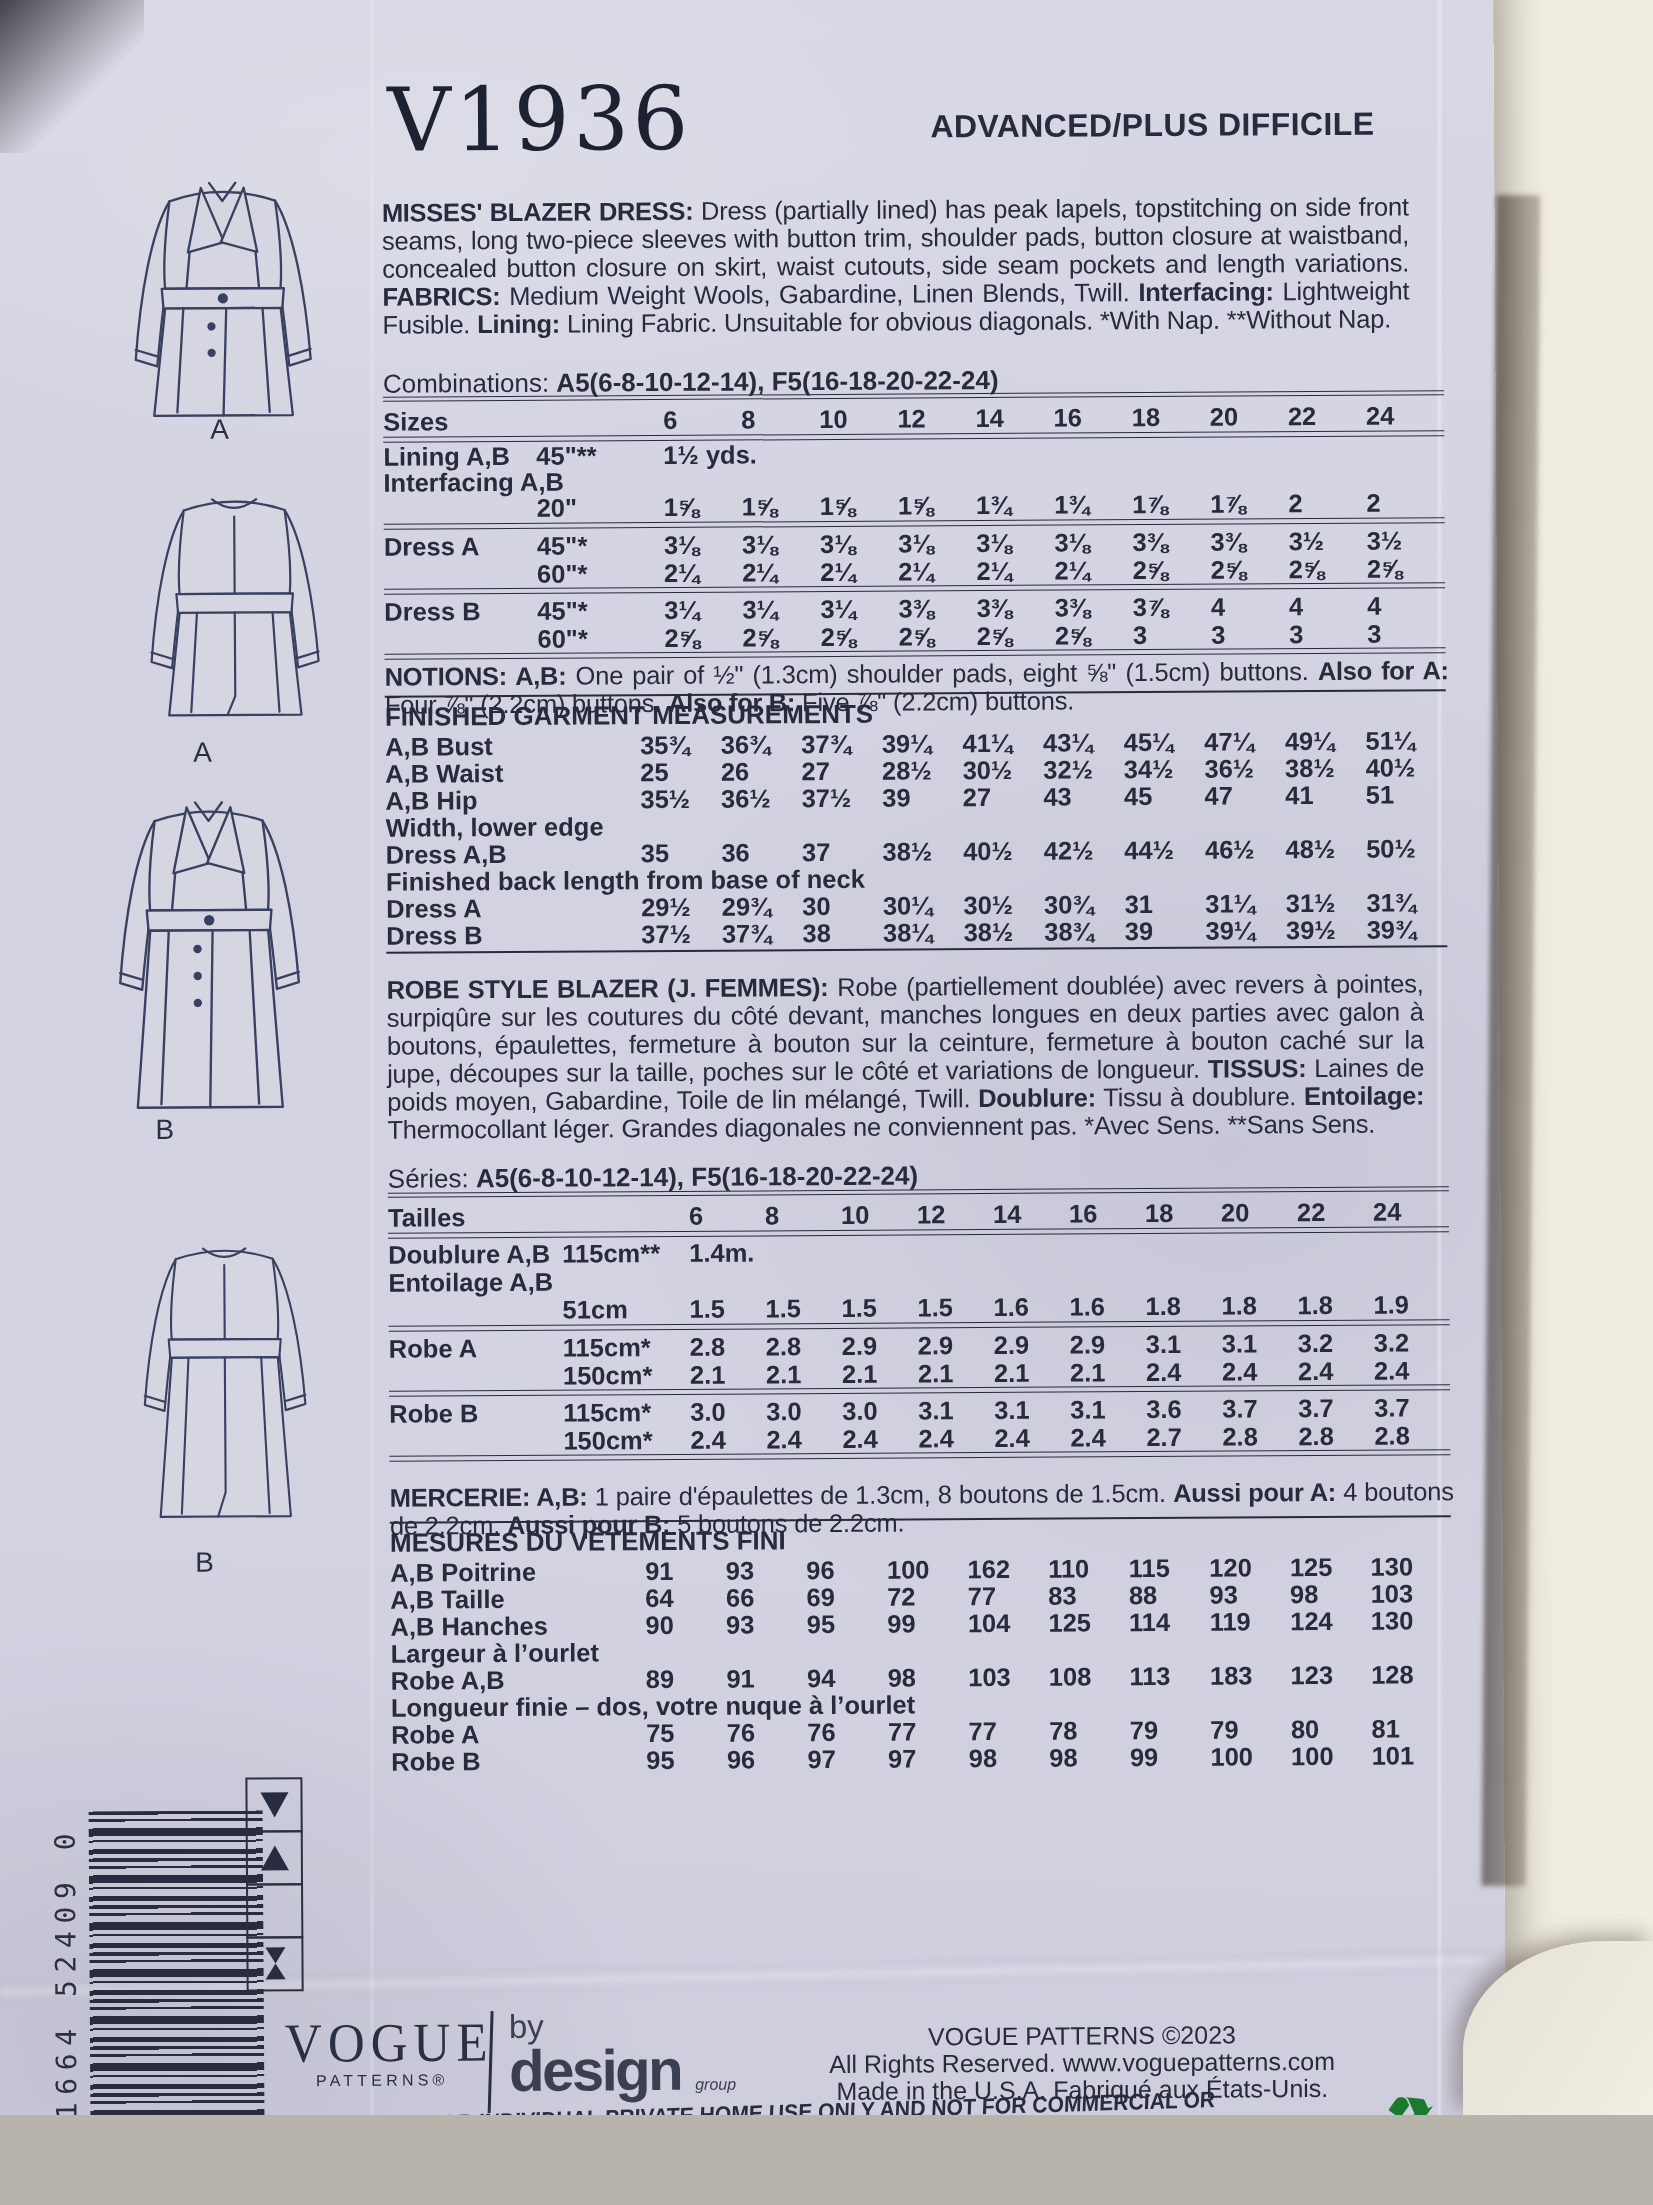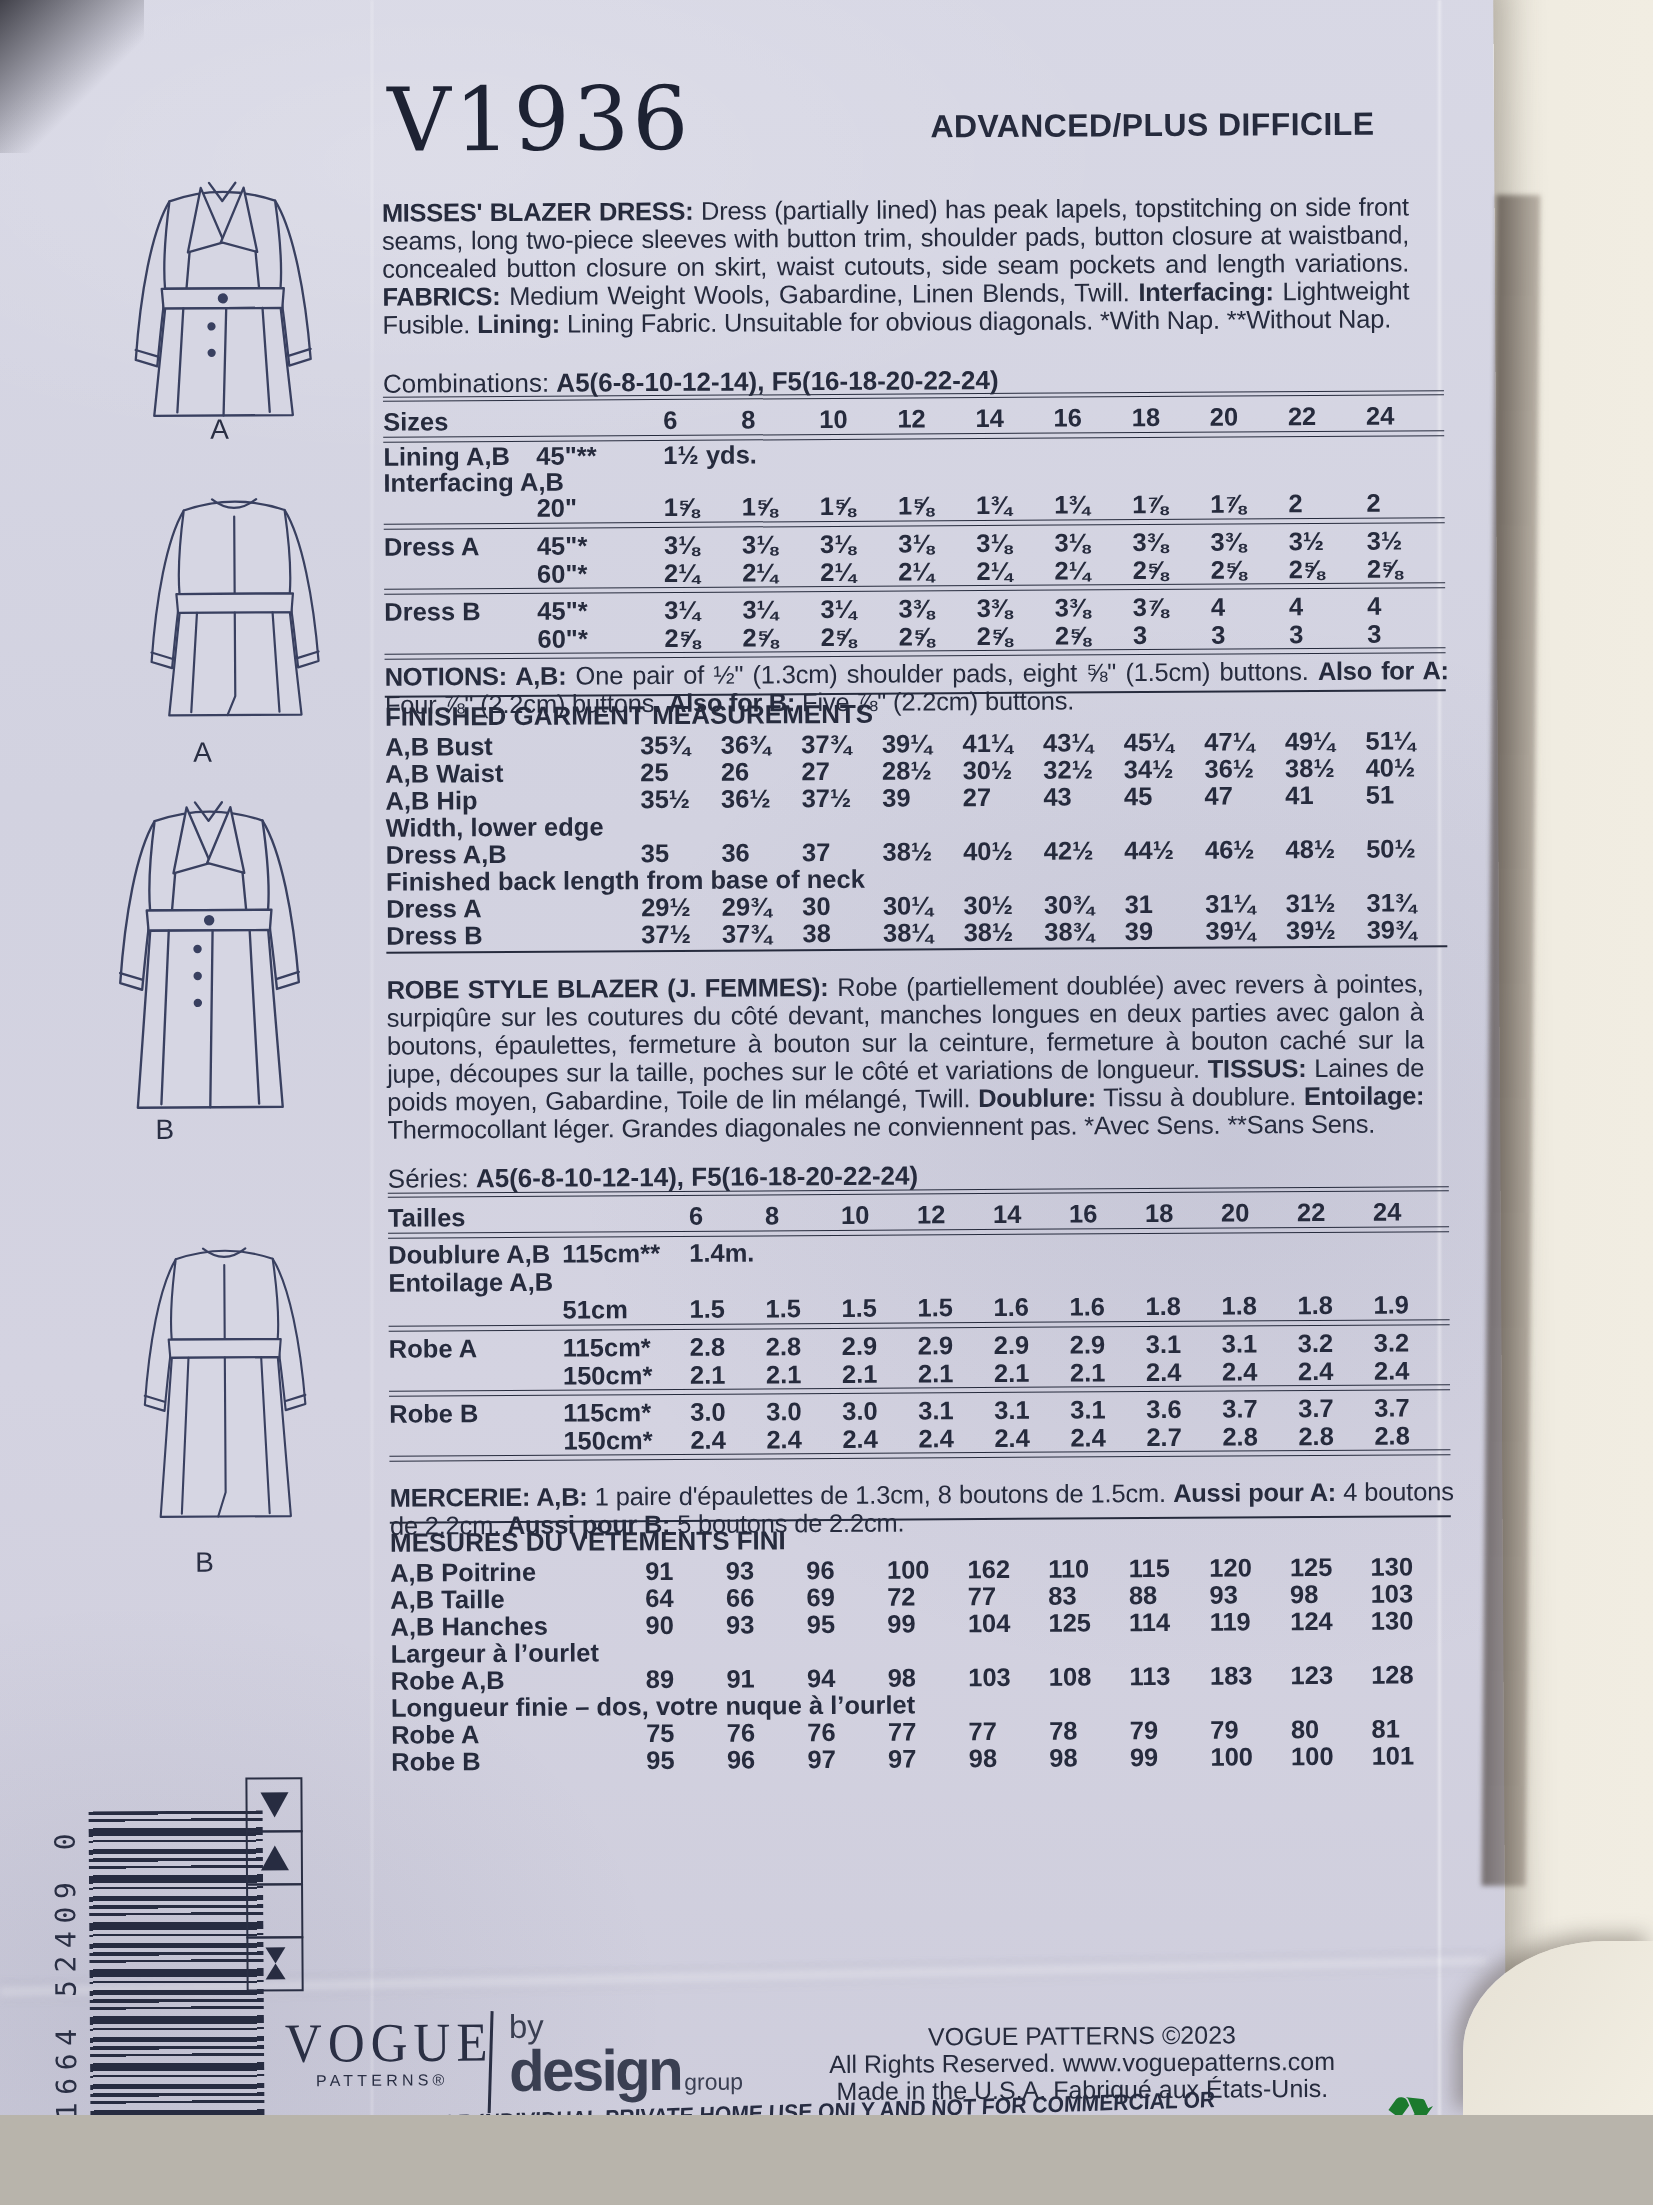--- a/index.html
+++ b/index.html
@@ -96,21 +96,21 @@
   
   .vogue-wrap{position:absolute;left:279px;top:2011px;width:194px;text-align:center;}
   .vogue-word{font-family:"Liberation Serif",serif;font-size:51px;letter-spacing:6px;
     transform:scaleY(1.08);color:#2a2f44;}
   .vogue-sub{font-size:16px;letter-spacing:4.2px;margin-top:0px;color:#2a2f44;}
   .logo-divider{position:absolute;left:483px;top:2009px;width:2.5px;height:102px;
     background:#2a2f44;transform:rotate(2deg);}
   .bydesign{position:absolute;left:503px;top:2006px;color:#3a3f52;}
   .by{font-size:33px;}
   .design{font-size:58px;font-weight:bold;letter-spacing:-2.5px;line-height:49px;}
-  .group{font-size:23px;margin-left:3px;}
+  .group{font-size:16px;margin-left:14px;font-style:italic;}
   .copyright{position:absolute;left:809px;top:2024px;width:534px;text-align:center;
     font-size:25px;line-height:27px;}
   .banner{position:absolute;left:202px;top:2114px;width:1163px;text-align:center;
     font-weight:bold;font-size:22.5px;line-height:26px;color:#272c41;
     transform:rotate(-1.4deg) skewX(-4deg) scaleX(0.94);transform-origin:left top;}
   .recycle{position:absolute;left:1363px;top:2089px;font-family:"DejaVu Sans",sans-serif;
     font-size:85px;line-height:85px;color:#1c7a2e;transform:rotate(6deg);}
 </style>
 </head>
 <body>

